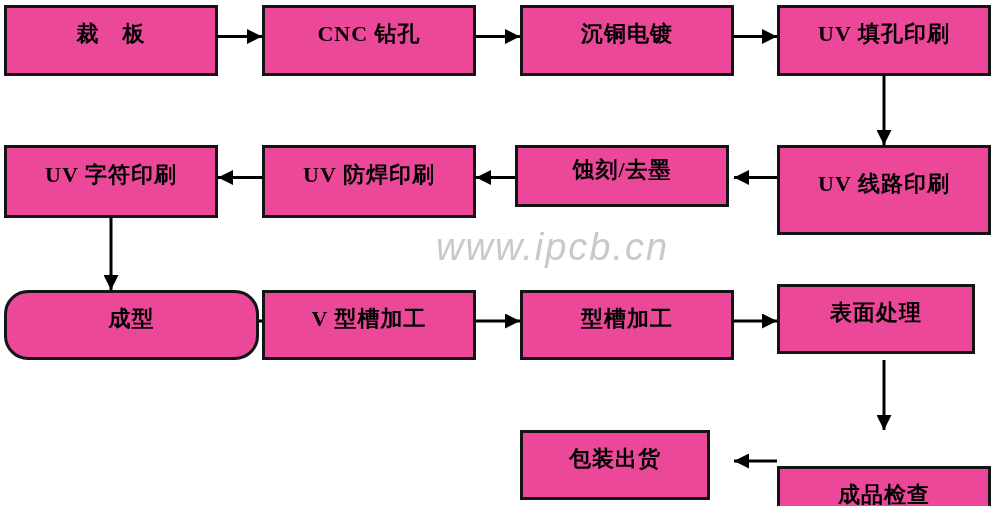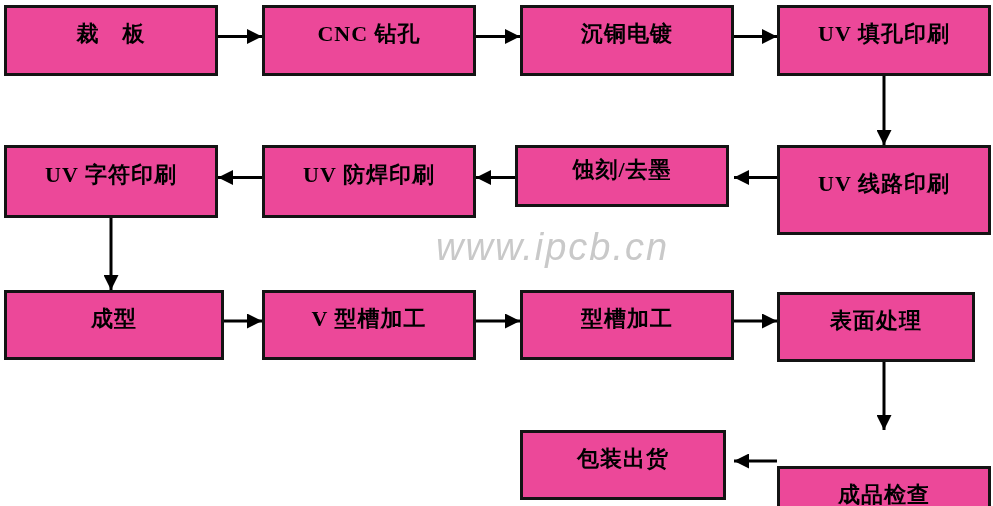--- a/index.html
+++ b/index.html
@@ -90,33 +90,33 @@
       </div>
       <div class="flow-box" style="left: 262px; top: 145px; width: 214px; height: 73px;">
         <span>UV 防焊印刷</span>
       </div>
       <div class="flow-box" style="left: 515px; top: 145px; width: 214px; height: 62px;">
         <span>蚀刻/去墨</span>
       </div>
       <div class="flow-box" style="left: 777px; top: 145px; width: 214px; height: 90px;">
         <span>UV 线路印刷</span>
       </div>
-      <div class="flow-box" style="left: 4px; top: 290px; width: 220px; height: 70px;">
+      <div class="flow-box" style="left: 4px; top: 290px; width: 255px; height: 70px; border-radius: 24px;">
         <span>成型</span>
       </div>
       <div class="flow-box" style="left: 262px; top: 290px; width: 214px; height: 70px;">
         <span>V 型槽加工</span>
       </div>
       <div class="flow-box" style="left: 520px; top: 290px; width: 214px; height: 70px;">
         <span>型槽加工</span>
       </div>
-      <div class="flow-box" style="left: 777px; top: 292px; width: 198px; height: 70px;">
+      <div class="flow-box" style="left: 777px; top: 284px; width: 198px; height: 70px;">
         <span>表面处理</span>
       </div>
-      <div class="flow-box" style="left: 520px; top: 430px; width: 206px; height: 70px;">
+      <div class="flow-box" style="left: 520px; top: 430px; width: 190px; height: 70px;">
         <span>包装出货</span>
       </div>
       <div class="flow-box" style="left: 777px; top: 430px; width: 214px; height: 70px; margin-top: 36px;">
         <span>成品检查</span>
       </div>
     </div>
   <div class="watermark">www.ipcb.cn</div>
 </div>
 
 </body></html>

